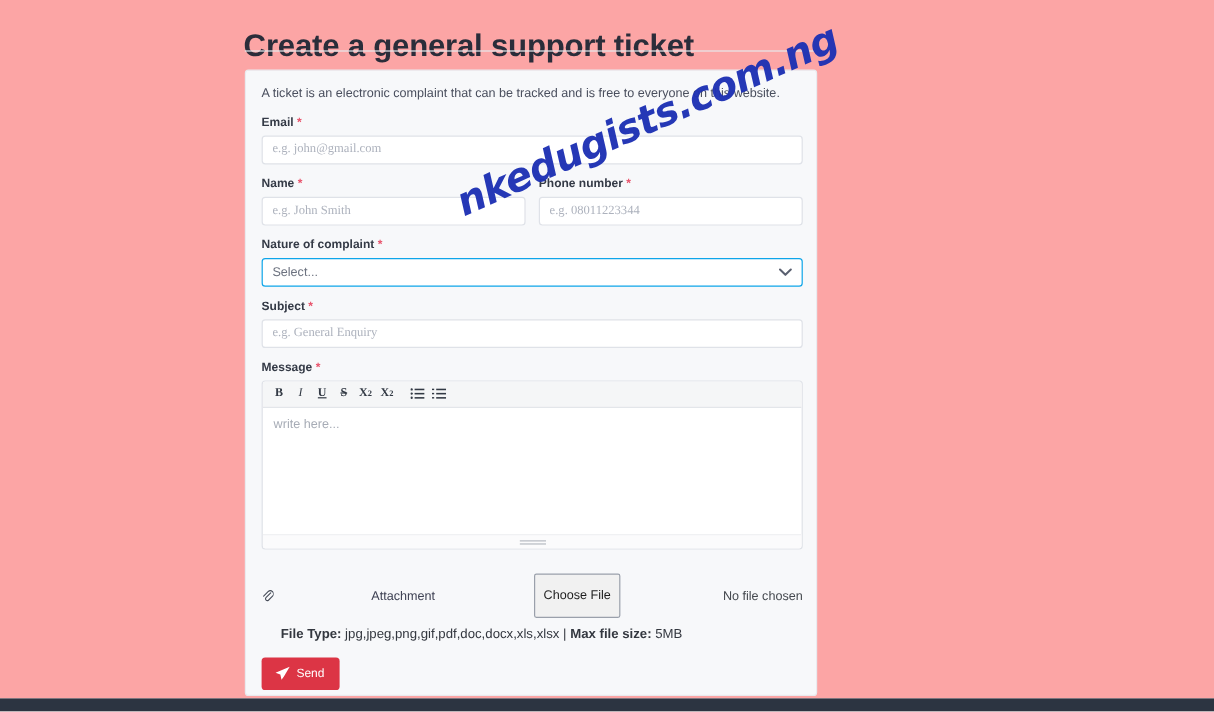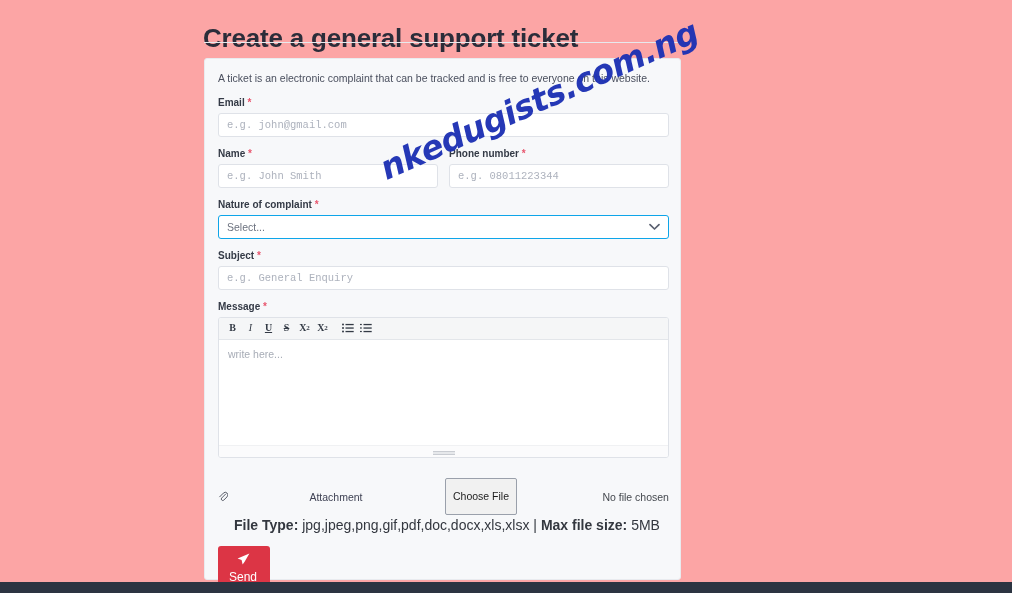--- a/index.html
+++ b/index.html
@@ -85,21 +85,21 @@
   .input {
     display: block;
     width: 100%;
     height: 24px;
     box-sizing: border-box;
     border: 1px solid #dfe2e8;
     border-radius: 3px;
     background: #ffffff;
     padding: 0 8px;
     font-size: 10.5px;
-    font-family: Liberation Mono, monospace;
+    font-family: Liberation Serif, serif;
     color: #3f4254;
     outline: none;
   }
   .input::placeholder { color: #adb2bd; }
 
   .row2 {
     display: flex;
     gap: 11px;
   }
   .row2 > .col { flex: 1 1 0; min-width: 0; }
@@ -207,44 +207,43 @@
     font-size: 10.5px;
     font-family: "Liberation Sans", "DejaVu Sans", sans-serif;
     color: #1d1d1d;
     padding: 11px 7px;
     cursor: pointer;
     line-height: 1.3;
   }
   .no-file { margin-left: 6px; color: #45494f; }
 
   .filetypes {
-    margin-top: 2px;
-    font-size: 14px;
+    margin-top: 8px;
+    font-size: 11px;
     color: #33373f;
     padding-left: 16px;
   }
   .filetypes b { font-weight: 700; }
 
   
   .send-btn {
     margin-top: 13px;
     display: inline-flex;
     align-items: center;
     gap: 5px;
     background: #dc3545;
     color: #ffffff;
     border: none;
     border-radius: 3px;
     padding: 7px 13px 7px 11px;
-    font-size: 12px;
+    font-size: 10px;
     font-weight: 400;
     font-family: "Liberation Sans", "DejaVu Sans", sans-serif;
     cursor: pointer;
     line-height: 1;
-    flex-direction: column;
   }
   .plane-icon { display: inline-flex; line-height: 0; }
 
   
   .watermark {
     position: absolute;
     left: 374px;
     top: 152px;
     transform: rotate(-24deg);
     transform-origin: left top;

